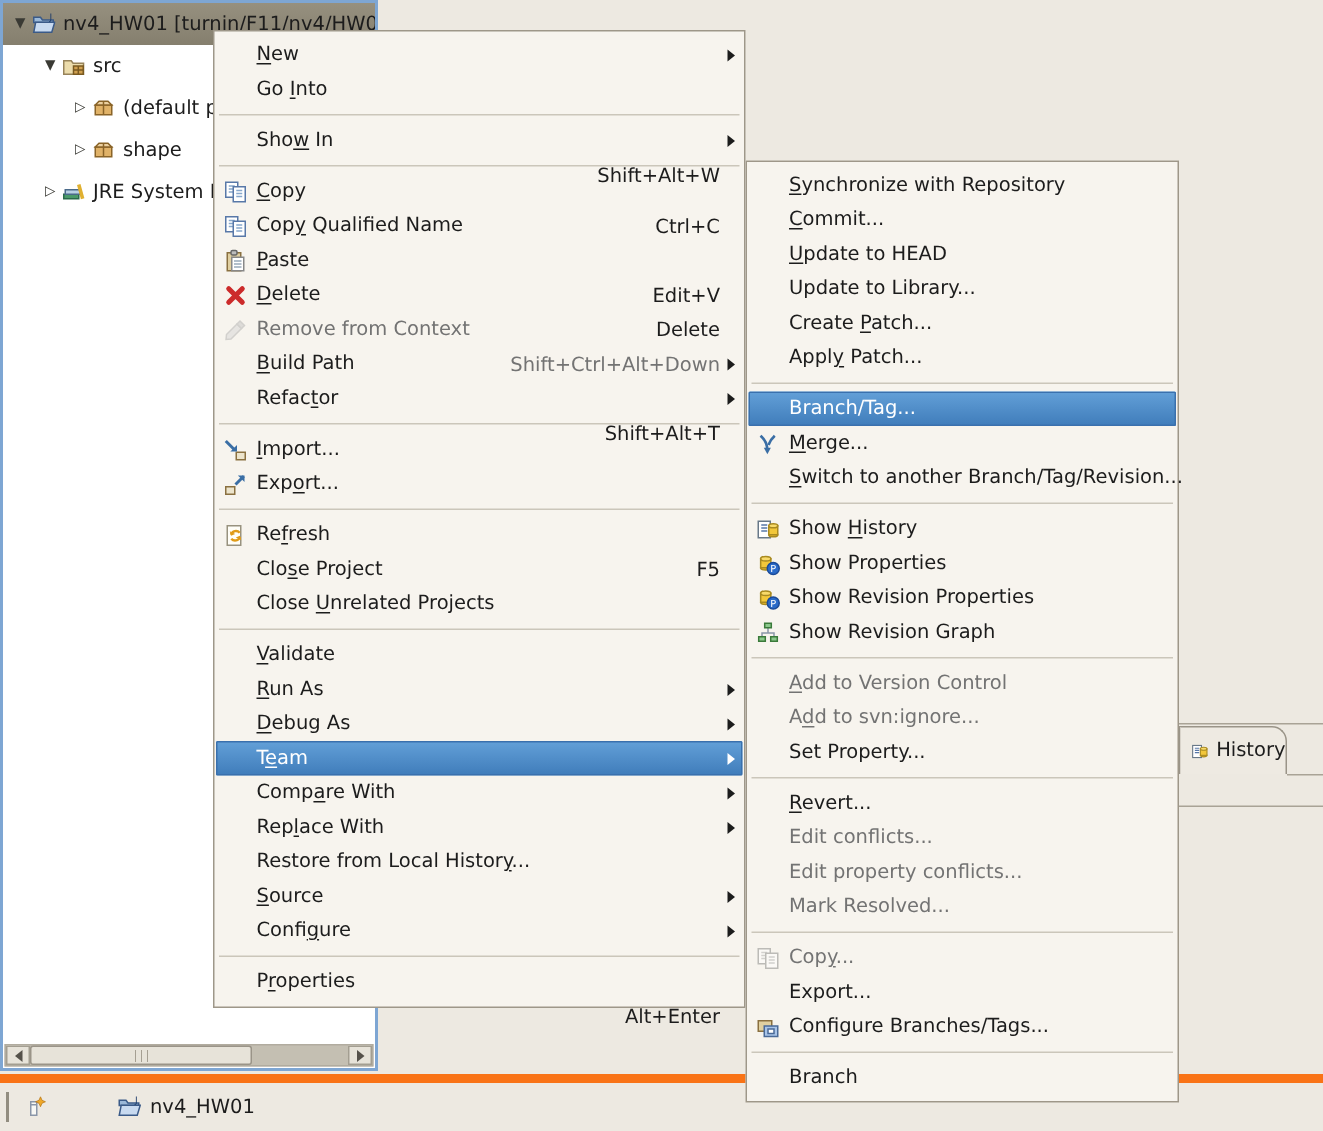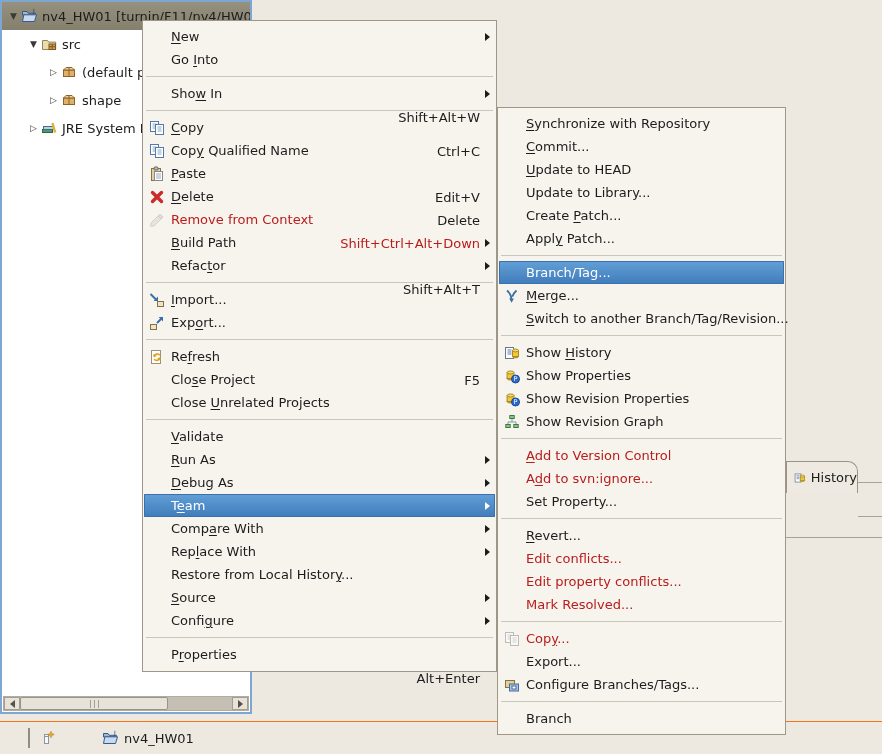--- a/index.html
+++ b/index.html
@@ -6,21 +6,21 @@
   body{width:882px;height:754px;overflow:hidden;position:relative;
        background:#ede9e1;font-family:"DejaVu Sans","Liberation Sans",sans-serif;
        font-size:13px;color:#1c1c1c;}
   .stage{position:absolute;inset:0;}
 
   
   .hline{position:absolute;height:1px;background:#a9a396;}
   .l1{top:482px;left:786px;right:0;}
   .l2{top:516px;left:858px;right:0;}
   .l3{top:537px;left:786px;right:0;}
-  .hist-tab{position:absolute;top:461px;left:786px;width:72px;height:32px;
+  .hist-tab{position:absolute;top:484px;left:786px;width:72px;height:32px;
     background:#eeeae2;border:1px solid #9a9488;border-bottom:none;
     border-top-right-radius:10px;display:flex;align-items:center;gap:5px;
     padding-left:7px;box-sizing:border-box;}
 
   
   .tree-panel{position:absolute;left:0;top:0;width:252px;height:714px;
     background:#fff;border:2px solid #7ea6d3;box-sizing:border-box;
     overflow:hidden;z-index:1;}
   .trow{height:28px;display:flex;align-items:center;white-space:nowrap;}
   .trow.sel{background:linear-gradient(#96907f,#857f6e);}
@@ -37,40 +37,40 @@
     border-top:4px solid transparent;border-bottom:4px solid transparent;}
   .sb-track{flex:1;position:relative;}
   .sb-thumb{position:absolute;left:0;top:0;bottom:0;width:146px;
     background:#e7e3d9;border:1px solid #9a9488;border-radius:2px;
     display:flex;align-items:center;justify-content:center;}
   .grip{width:9px;height:8px;
     background:repeating-linear-gradient(90deg,#a59f92 0 1px,rgba(0,0,0,0) 1px 4px);}
 
   
   .statusbar{position:absolute;left:0;right:0;bottom:0;height:32px;
-    border-top:1px solid #f97316;background:#ede9e1;display:flex;
-    align-items:center;z-index:2;padding-left:24px;}
+    border-top:6px solid #f97316;background:#ede9e1;display:flex;
+    align-items:center;z-index:2;}
   .vsep{width:2px;height:20px;background:#928d80;margin-left:4px;flex:none;}
   .sb-pen{margin-left:10px;flex:none;display:flex;}
   .sb-proj{margin-left:46px;display:flex;align-items:center;gap:6px;}
 
   
   .menu{position:absolute;background:#f7f4ee;border:1px solid #9e9789;
     padding:4px 1px;box-sizing:border-box;}
   .menu.main{left:142px;top:20px;width:355px;height:652px;z-index:5;}
   .menu.sub{left:497px;top:107px;width:289px;z-index:6;}
   .mi{height:23px;display:flex;align-items:center;padding:0 5px;}
   .gut{width:22px;flex:none;display:flex;align-items:center;justify-content:flex-start;}
   .lbl{white-space:nowrap;}
   .lbl u{text-underline-offset:2px;}
   .acc{margin-left:auto;padding-left:18px;white-space:nowrap;margin-top:47px;}
   .arr{width:10px;flex:none;display:flex;justify-content:flex-end;color:#1c1c1c;}
   .arr.has::after{content:"";width:0;height:0;border-left:5px solid currentColor;
     border-top:4px solid transparent;border-bottom:4px solid transparent;}
-  .mi.disabled{color:#b91c1c;}
+  .mi.disabled{color:#737373;}
   .mi.disabled .mi-ic{filter:grayscale(1) opacity(.45);}
   .mi.hl{background:linear-gradient(#63a0d8,#3f7cba);color:#fff;
     box-shadow:inset 0 0 0 1px #3a70ad;border-radius:1px;}
   .mi.hl .arr{color:#fff;}
   .sepline{border-top:1px solid #cbc6ba;margin:5px 2px;}
   .mi-ic{width:16px;height:16px;display:block;}
 </style>
 </head>
 <body>
 

